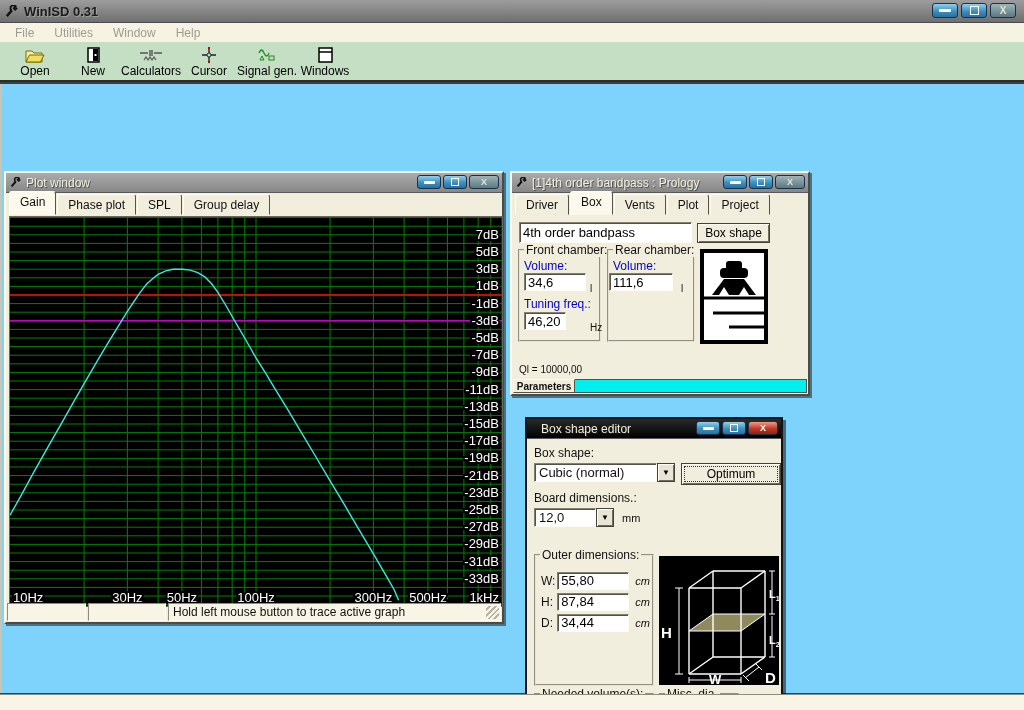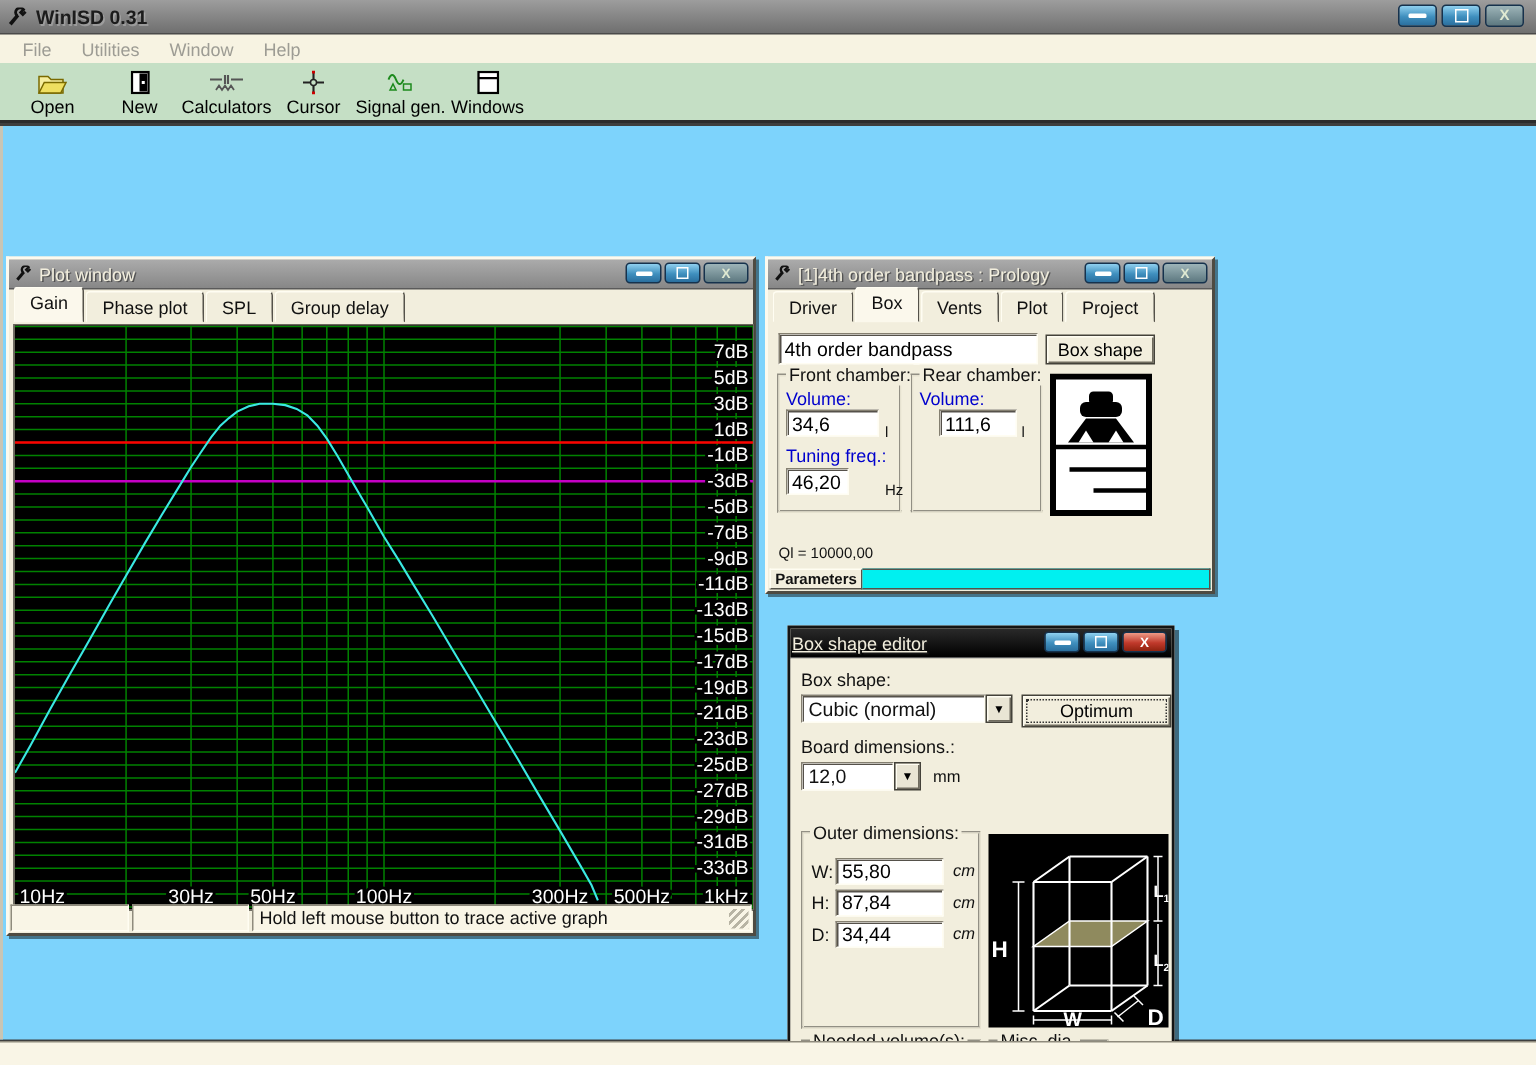--- a/index.html
+++ b/index.html
@@ -382,21 +382,21 @@
           <input class="tbox" readonly="" style="position: absolute; left: 4px; top: 22px; width: 62px; height: 18px;" value="34,6">
           <span class="unit" style="position:absolute;left:70px;top:32px;">l</span>
           <div class="bluelbl" style="position:absolute;left:4px;top:46px;">Tuning freq.:</div>
           <input class="tbox" readonly="" style="position: absolute; left: 4px; top: 61px; width: 42px; height: 18px;" value="46,20">
           <span class="unit" style="position:absolute;left:70px;top:71px;">Hz</span>
         </div>
 
         <div class="group" style="left:94px;top:33px;width:88px;height:93px;">
           <span class="legend">Rear chamber:</span>
           <div class="bluelbl" style="position:absolute;left:4px;top:8px;">Volume:</div>
-          <input class="tbox" readonly="" style="position: absolute; left: 17px; top: 22px; width: 52px; height: 18px;" value="111,6">
+          <input class="tbox" readonly="" style="position: absolute; left: 0; top: 22px; width: 64px; height: 18px;" value="111,6">
           <span class="unit" style="position:absolute;left:72px;top:32px;">l</span>
         </div>
 
         <div style="position:absolute;left:187px;top:33px;">
           <svg width="68" height="95" viewBox="0 0 68 95">
             <rect x="2" y="2" width="64" height="91" fill="#fff" stroke="#000" stroke-width="4"></rect>
             <rect x="26" y="12" width="16" height="9" rx="3" fill="#000"></rect>
             <rect x="20" y="19" width="28" height="10" rx="4" fill="#000"></rect>
             <polygon points="12,46 24,30 44,30 56,46" fill="#000"></polygon>
             <polygon points="19,46 24,38 29,46" fill="#fff"></polygon>
@@ -411,21 +411,21 @@
       </div>
 
       <div class="bp-bottom">
         <div class="param-tab">Parameters</div>
         <div class="cyanbar"></div>
       </div>
     </div>
 
     <div class="child" id="editor-window">
       <div class="ctitle black">
-        <span class="ttext" style="margin-left:1px;text-decoration:underline;">Box shape editor</span>
+        <span class="ttext" style="margin-left:14px;">Box shape editor</span>
         <span class="cbtns">
           <span class="cwb blue">
               <span class="dash"></span>
             </span>
           <span class="cwb blue">
               <span class="sq"></span>
             </span>
           <span class="cwb redx wide">
               <span class="glyph">X</span>
             </span>

